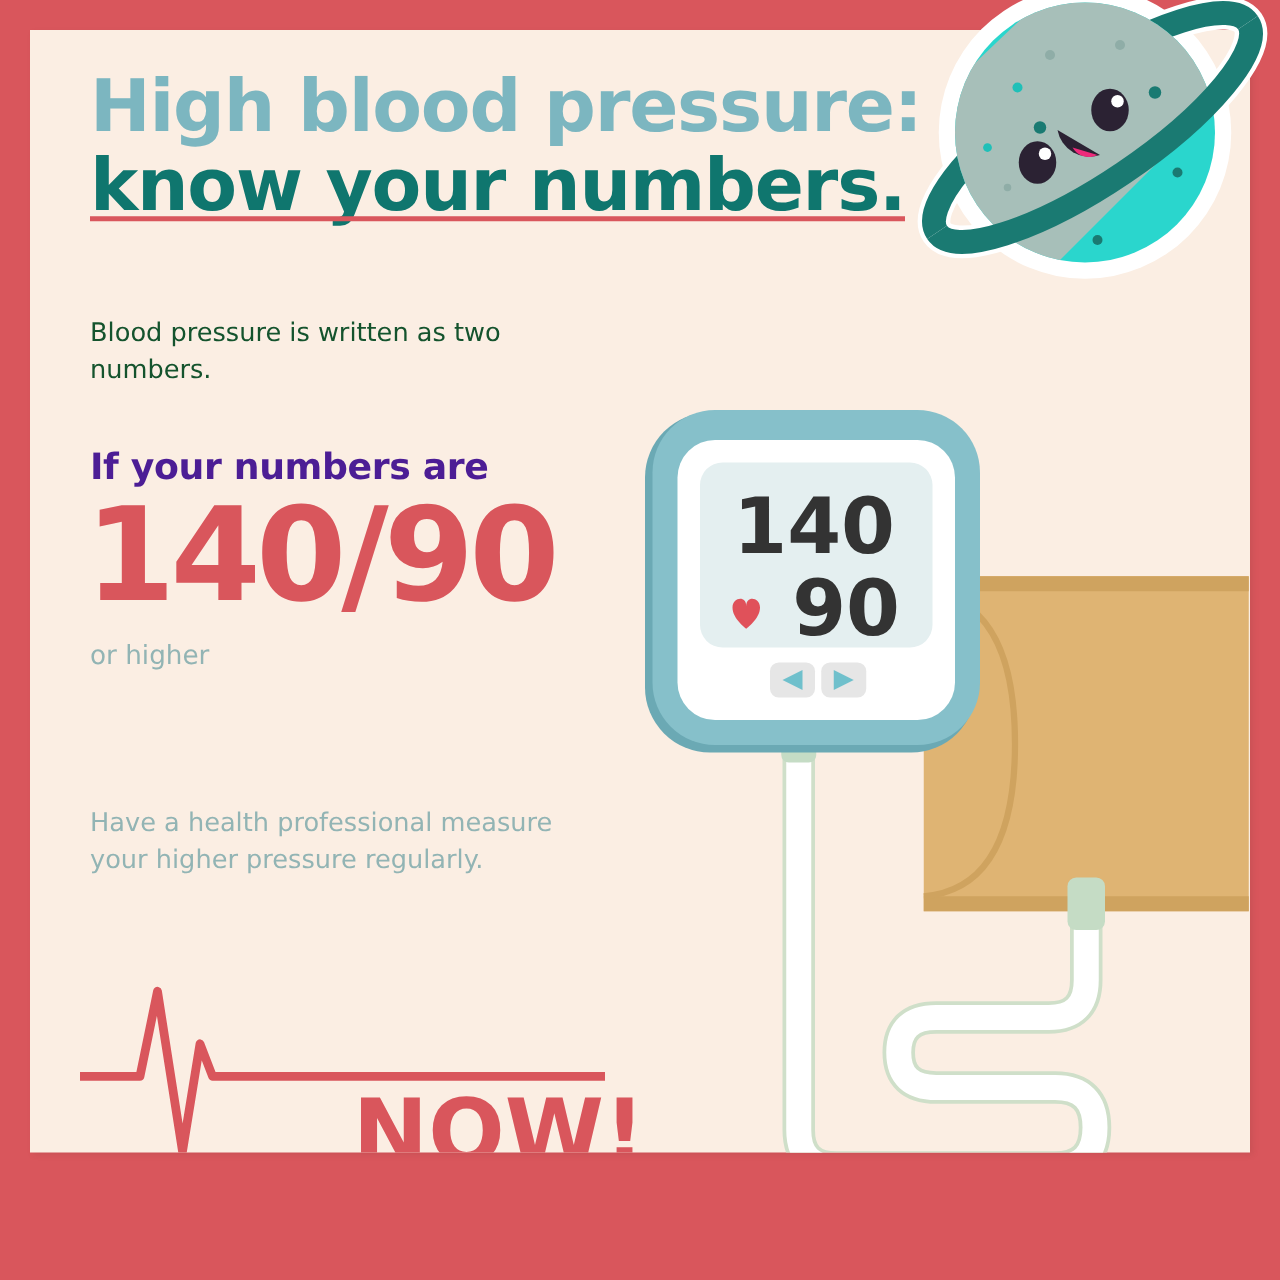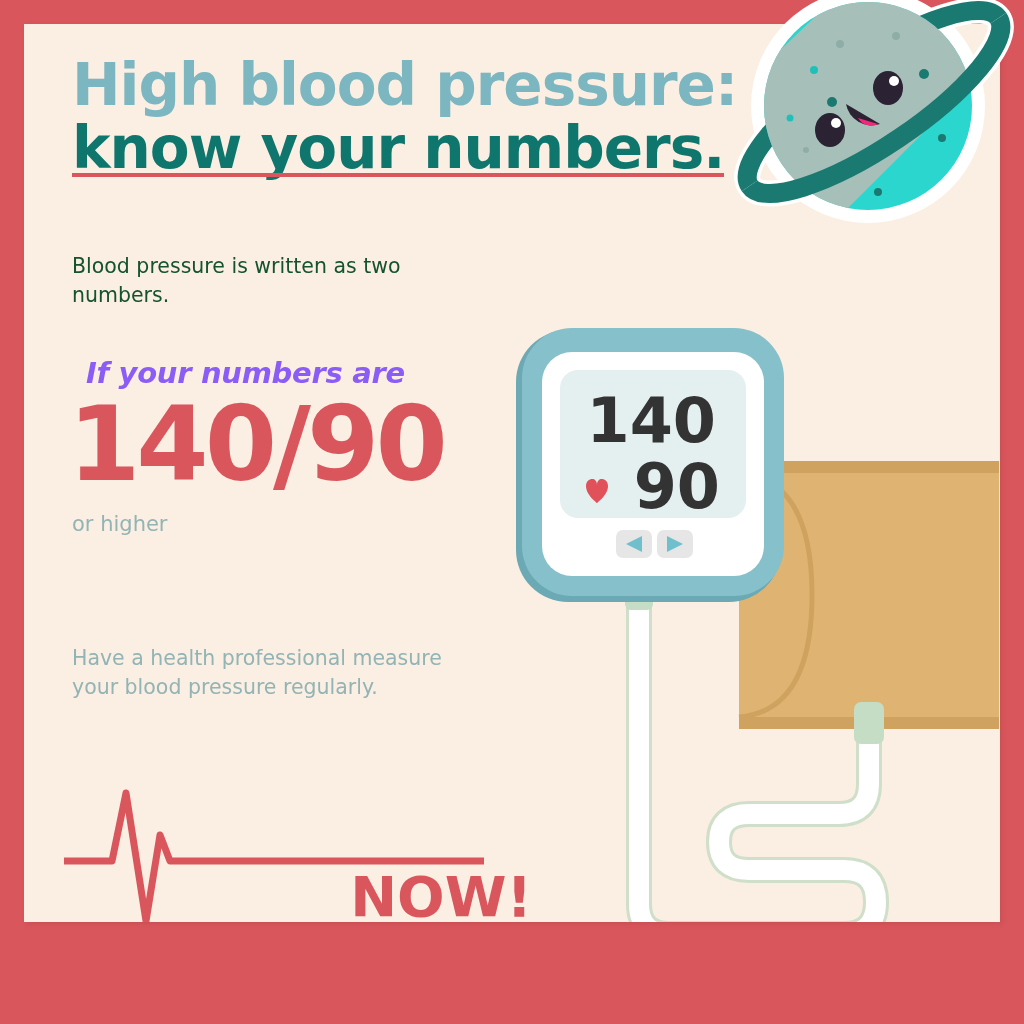--- a/index.html
+++ b/index.html
@@ -77,29 +77,28 @@
     top: 228px;
     width: 330px;
     font-family: "DejaVu Sans", sans-serif;
     font-size: 20.5px;
     line-height: 1.42;
     color: #14532d;
   }
 
   .cond-head {
     position: absolute;
-    left: 62px;
+    left: 48px;
     top: 332px;
     font-family: "DejaVu Sans", sans-serif;
     font-weight: bold;
     font-size: 29px;
     letter-spacing: -0.3px;
-    color: #8b5cf6;
+    color: #4c1d95;
     white-space: nowrap;
-    font-style: italic;
   }
 
   .bignum {
     position: absolute;
     left: 44px;
     top: 368px;
     font-family: "DejaVu Sans", sans-serif;
     font-weight: bold;
     font-size: 104px;
     letter-spacing: -4px;
@@ -153,21 +152,21 @@
   #cta svg { display: block; }
   .cta-word {
     position: absolute;
     font-family: "DejaVu Sans", sans-serif;
     font-weight: bold;
     color: #d9565c;
     letter-spacing: 0px;
     line-height: 1;
   }
   .cta-act  { right: 78px; top: 20px;  font-size: 72px; }
-  .cta-now  { right: 12px; top: 100px; font-size: 56px; }
+  .cta-now  { right: 28px; top: 100px; font-size: 72px; }
 
   
   #device-group {
     position: absolute;
     left: 470px;
     top: 290px;
     width: 530px;
     height: 660px;
   }
 
@@ -189,21 +188,21 @@
     <div class="headline">
       <div class="line1">High blood pressure:</div>
       <div class="line2">know your numbers.</div>
     </div>
 
     <div class="intro">Blood pressure is written as two numbers.</div>
 
     <div class="cond-head">If your numbers are</div>
     <div class="bignum">140/90</div>
     <div class="orhigher">or higher</div>
-    <div class="advice">Have a health professional measure your blood pressure regularly.</div>
+    <div class="advice">Have a health professional measure your higher pressure regularly.</div>
 
     <div id="cta">
       <svg width="480" height="185" viewBox="0 0 480 185">
         <path d="M 0 92 L 48 92 L 62 24 L 82 152 L 96 66 L 106 92 L 420 92" fill="none" stroke="#d9565c" stroke-width="7" stroke-linejoin="round" stroke-linecap="butt"></path>
       </svg>
       <div class="cta-word cta-now">NOW!</div>
     </div>
 
     <div id="device-group">
       <svg width="530" height="660" viewBox="0 0 530 660">

